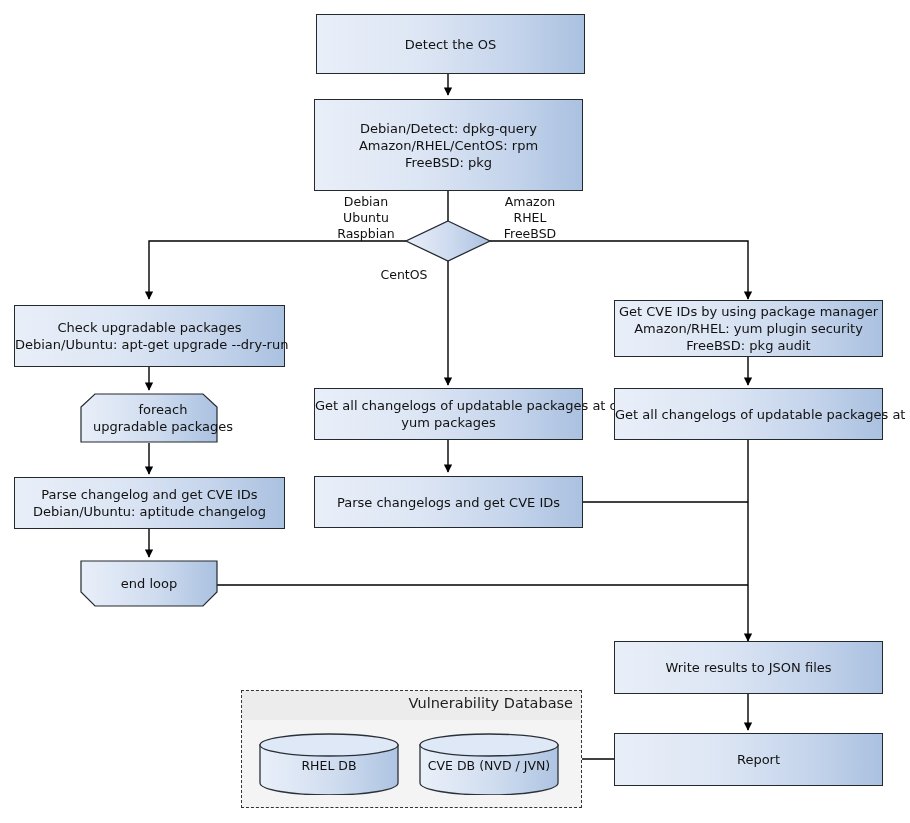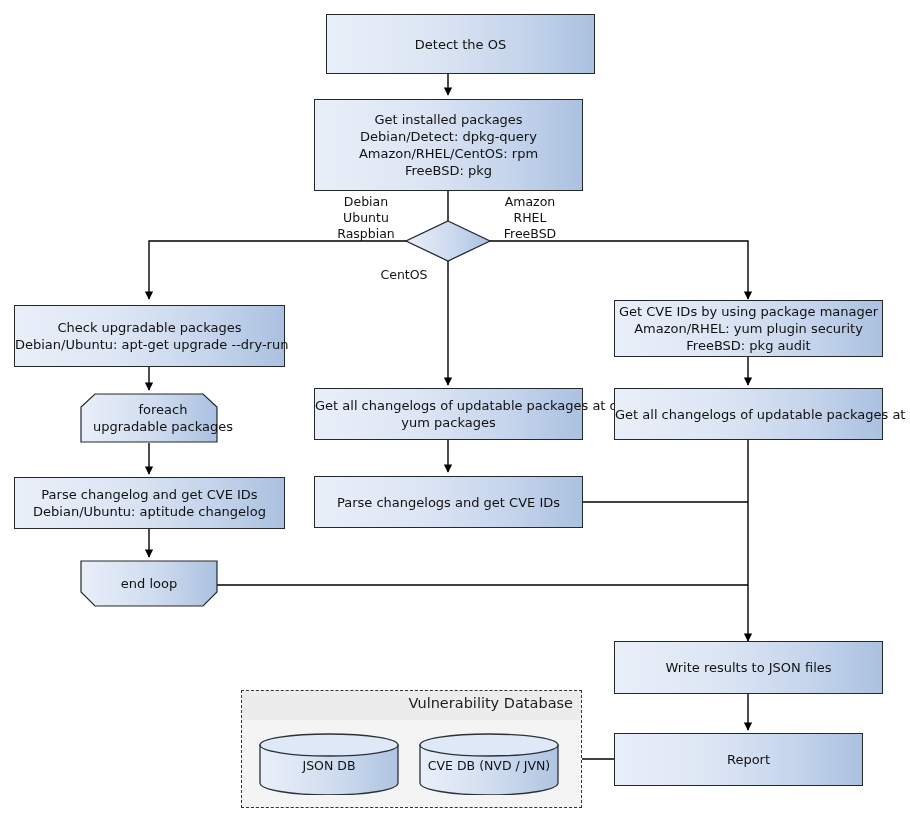--- a/index.html
+++ b/index.html
@@ -135,27 +135,26 @@
 
       <path d="M 748 357 L 748 385" marker-end="url(#arrow)"></path>
       <path d="M 748 440 L 748 641" marker-end="url(#arrow)"></path>
 
       <path d="M 748 694 L 748 730" marker-end="url(#arrow)"></path>
 
       <path d="M 573 759 L 616 759"></path>
     </g>
   </svg>
 
-  <div class="node proc" style="left:326px; top:14px; width:269px; height:60px;">
+  <div class="node proc" style="left:316px; top:14px; width:269px; height:60px;">
     <span class="proc-inner">Detect the OS</span>
   </div>
 
   <div class="node proc" style="left:314px; top:99px; width:269px; height:92px;">
     <span class="proc-inner">
-      <span style="display:block">Get installed packages</span>
       <span style="display:block">Debian/Detect: dpkg-query</span>
       <span style="display:block">Amazon/RHEL/CentOS: rpm</span>
       <span style="display:block">FreeBSD: pkg</span>
     </span>
   </div>
 
   <div class="diamond-wrap" style="left:404px; top:219px; width:88px; height:44px;">
     <svg width="88" height="44" viewBox="0 0 88 44">
       <defs>
         <linearGradient id="dgrad" x1="0" y1="0" x2="1" y2="0">
@@ -241,41 +240,41 @@
   <div class="node proc overflow-text" style="left:614px; top:388px; width:269px; height:52px;">
     <span class="proc-inner">
       <span style="display:block">Get all changelogs of updatable packages at once</span>
     </span>
   </div>
 
   <div class="node proc" style="left:614px; top:641px; width:269px; height:53px;">
     <span class="proc-inner">Write results to JSON files</span>
   </div>
 
-  <div class="node proc" style="left:614px; top:733px; width:249px; height:53px;padding-left:20px;">
+  <div class="node proc" style="left:614px; top:733px; width:269px; height:53px;padding-left:20px;">
     <span class="proc-inner">Report</span>
   </div>
 
   <div class="db-group" style="left:241px; top:690px; width:341px; height:118px;">
     <div class="db-group-head"></div>
     <div class="db-group-title">Vulnerability Database</div>
 
     <div class="cyl-wrap" style="left:16px; top:42px; width:142px; height:62px;">
       <svg width="142" height="62" viewBox="0 0 142 62">
         <defs>
           <linearGradient id="cgrad1" x1="0" y1="0" x2="1" y2="0">
             <stop offset="0%" stop-color="#eaf0f9"></stop>
             <stop offset="55%" stop-color="#cfdcef"></stop>
             <stop offset="100%" stop-color="#aec4e2"></stop>
           </linearGradient>
         </defs>
         <path d="M 2 12 L 2 50 A 69 12 0 0 0 140 50 L 140 12 Z" fill="url(#cgrad1)" stroke="#2b3138" stroke-width="1.3"></path>
         <ellipse cx="71" cy="12" rx="69" ry="11" fill="#dfe8f6" stroke="#2b3138" stroke-width="1.3"></ellipse>
       </svg>
-      <div class="cyl-label" style="top:25px;">JSON DB</div>
+      <div class="cyl-label" style="top:25px;">RHEL DB</div>
     </div>
 
     <div class="cyl-wrap" style="left:176px; top:42px; width:142px; height:62px;">
       <svg width="142" height="62" viewBox="0 0 142 62">
         <defs>
           <linearGradient id="cgrad2" x1="0" y1="0" x2="1" y2="0">
             <stop offset="0%" stop-color="#eaf0f9"></stop>
             <stop offset="55%" stop-color="#cfdcef"></stop>
             <stop offset="100%" stop-color="#aec4e2"></stop>
           </linearGradient>

